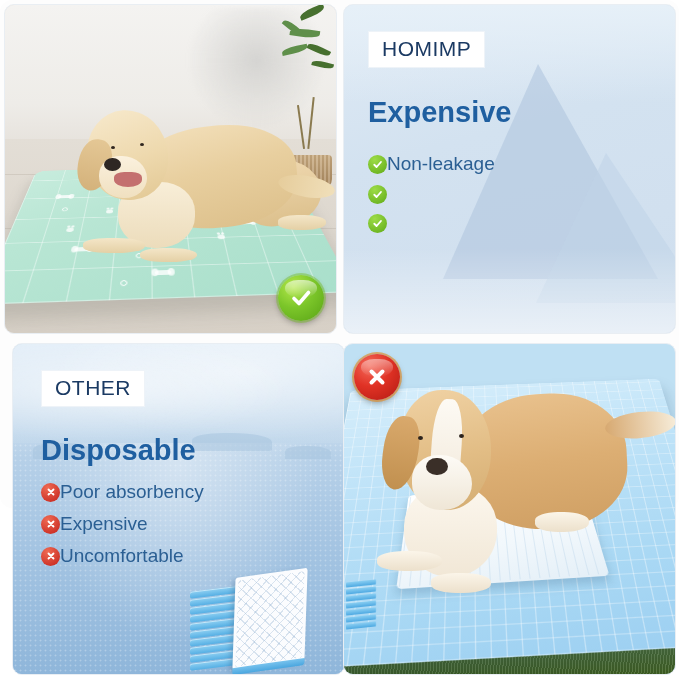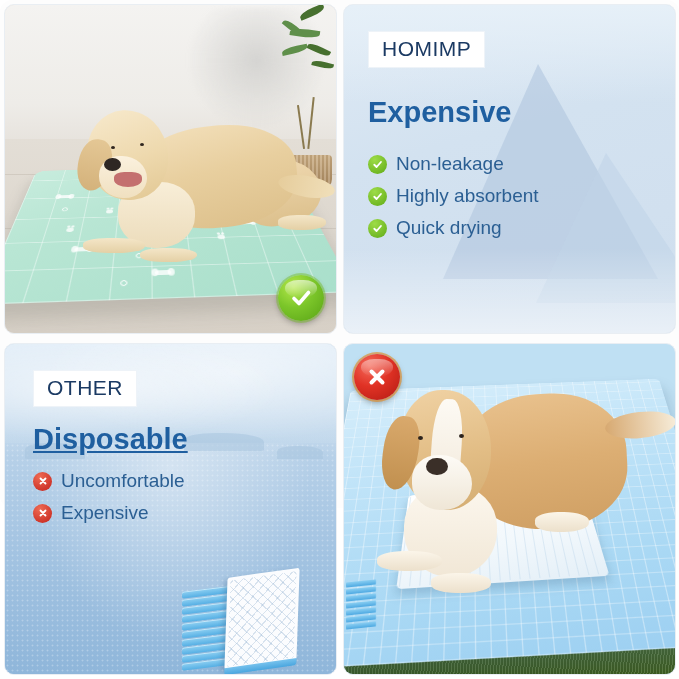--- a/index.html
+++ b/index.html
@@ -203,31 +203,31 @@
   }
   .brand-box span {
     font-size:21px; color:#1b3a63; letter-spacing:.5px;
   }
   .headline {
     font-size:29px; font-weight:bold; color:#1f5fa0;
     margin:28px 0 24px 0;
   }
   .feat-list { list-style:none; }
   .feat-list li {
-    display:flex; align-items:center; gap:9px;
+    display:flex; align-items:center; 
     margin-bottom:10px;
     font-size:19px; color:#2b5f93;
   }
   .mini-ic { flex:none; width:19px;height:19px;border-radius:50%;
     display:flex;align-items:center;justify-content:center; }
   .mini-ok { background:radial-gradient(circle at 35% 25%,#9ddc47,#5faa16); }
   .mini-no { background:radial-gradient(circle at 35% 25%,#ef6a53,#c3211a); }
   
   #q-bl {
-    left:4px; top:343px; width:333px; height:332px;
+    left:12px; top:343px; width:333px; height:332px;
     background:linear-gradient(180deg,#cfe0ef 0%,#bdd5ea 30%,#aecbe6 65%,#9cc0e0 100%);
   }
   .sky-clouds {
     position:absolute; left:0; top:0; width:100%; height:34%;
     background:
       radial-gradient(ellipse at 25% 40%, rgba(255,255,255,.55) 0%, rgba(255,255,255,0) 55%),
       radial-gradient(ellipse at 70% 25%, rgba(255,255,255,.5) 0%, rgba(255,255,255,0) 58%),
       linear-gradient(180deg,#e3eef8,rgba(227,238,248,0));
   }
   .ice-field {
@@ -456,66 +456,72 @@
               </svg>
           </span>
           <span>Non-leakage</span>
         </li>
         <li>
           <span class="mini-ic mini-ok">
             <svg width="11" height="11" viewBox="0 0 24 24">
                 <path d="M5 12.5 L10 17.5 L19.5 6.5" stroke="#fff" stroke-width="4" stroke-linecap="round" stroke-linejoin="round" fill="none"></path>
               </svg>
           </span>
-          <span>Highly absorbent</span>
         </li>
         <li>
           <span class="mini-ic mini-ok">
             <svg width="11" height="11" viewBox="0 0 24 24">
                 <path d="M5 12.5 L10 17.5 L19.5 6.5" stroke="#fff" stroke-width="4" stroke-linecap="round" stroke-linejoin="round" fill="none"></path>
               </svg>
           </span>
-          <span>Quick drying</span>
         </li>
       </ul>
     </div>
   </div>
 
   <div class="quad" id="q-bl">
     <div class="ice-field">
       <div class="ice-speck"></div>
     </div>
     <div class="sky-clouds"></div>
     <div class="iceberg" style="left:6%; top:30%; width:60px; height:16px;"></div>
     <div class="iceberg" style="left:54%; top:27%; width:80px; height:18px;"></div>
     <div class="iceberg" style="right:4%; top:31%; width:46px; height:13px;"></div>
 
     <div class="panel-inner" style="padding:26px 0 0 28px;">
       <div class="brand-box">
         <span>OTHER</span>
       </div>
 
-      <div class="headline" style="margin:16px 0 14px 0;text-decoration:underline;">Disposable</div>
+      <div class="headline" style="margin:27px 0 14px 0;">Disposable</div>
 
       <ul class="feat-list">
         <li>
           <span class="mini-ic mini-no">
             <svg width="10" height="10" viewBox="0 0 24 24">
                 <path d="M6 6 L18 18 M18 6 L6 18" stroke="#fff" stroke-width="4.4" stroke-linecap="round"></path>
               </svg>
           </span>
-          <span>Uncomfortable</span>
+          <span>Poor absorbency</span>
         </li>
         <li>
           <span class="mini-ic mini-no">
             <svg width="10" height="10" viewBox="0 0 24 24">
                 <path d="M6 6 L18 18 M18 6 L6 18" stroke="#fff" stroke-width="4.4" stroke-linecap="round"></path>
               </svg>
           </span>
           <span>Expensive</span>
+        </li>
+        <li>
+          <span class="mini-ic mini-no">
+            <svg width="10" height="10" viewBox="0 0 24 24">
+                <path d="M6 6 L18 18 M18 6 L6 18" stroke="#fff" stroke-width="4.4" stroke-linecap="round"></path>
+              </svg>
+          </span>
+          <span>Uncomfortable</span>
         </li>
       </ul>
     </div>
 
     <div class="pad-stack">
       <div class="pad-layer" style="bottom:0px;"></div>
       <div class="pad-layer" style="bottom:8px;"></div>
       <div class="pad-layer" style="bottom:16px;"></div>
       <div class="pad-layer" style="bottom:24px;"></div>
       <div class="pad-layer" style="bottom:32px;"></div>

